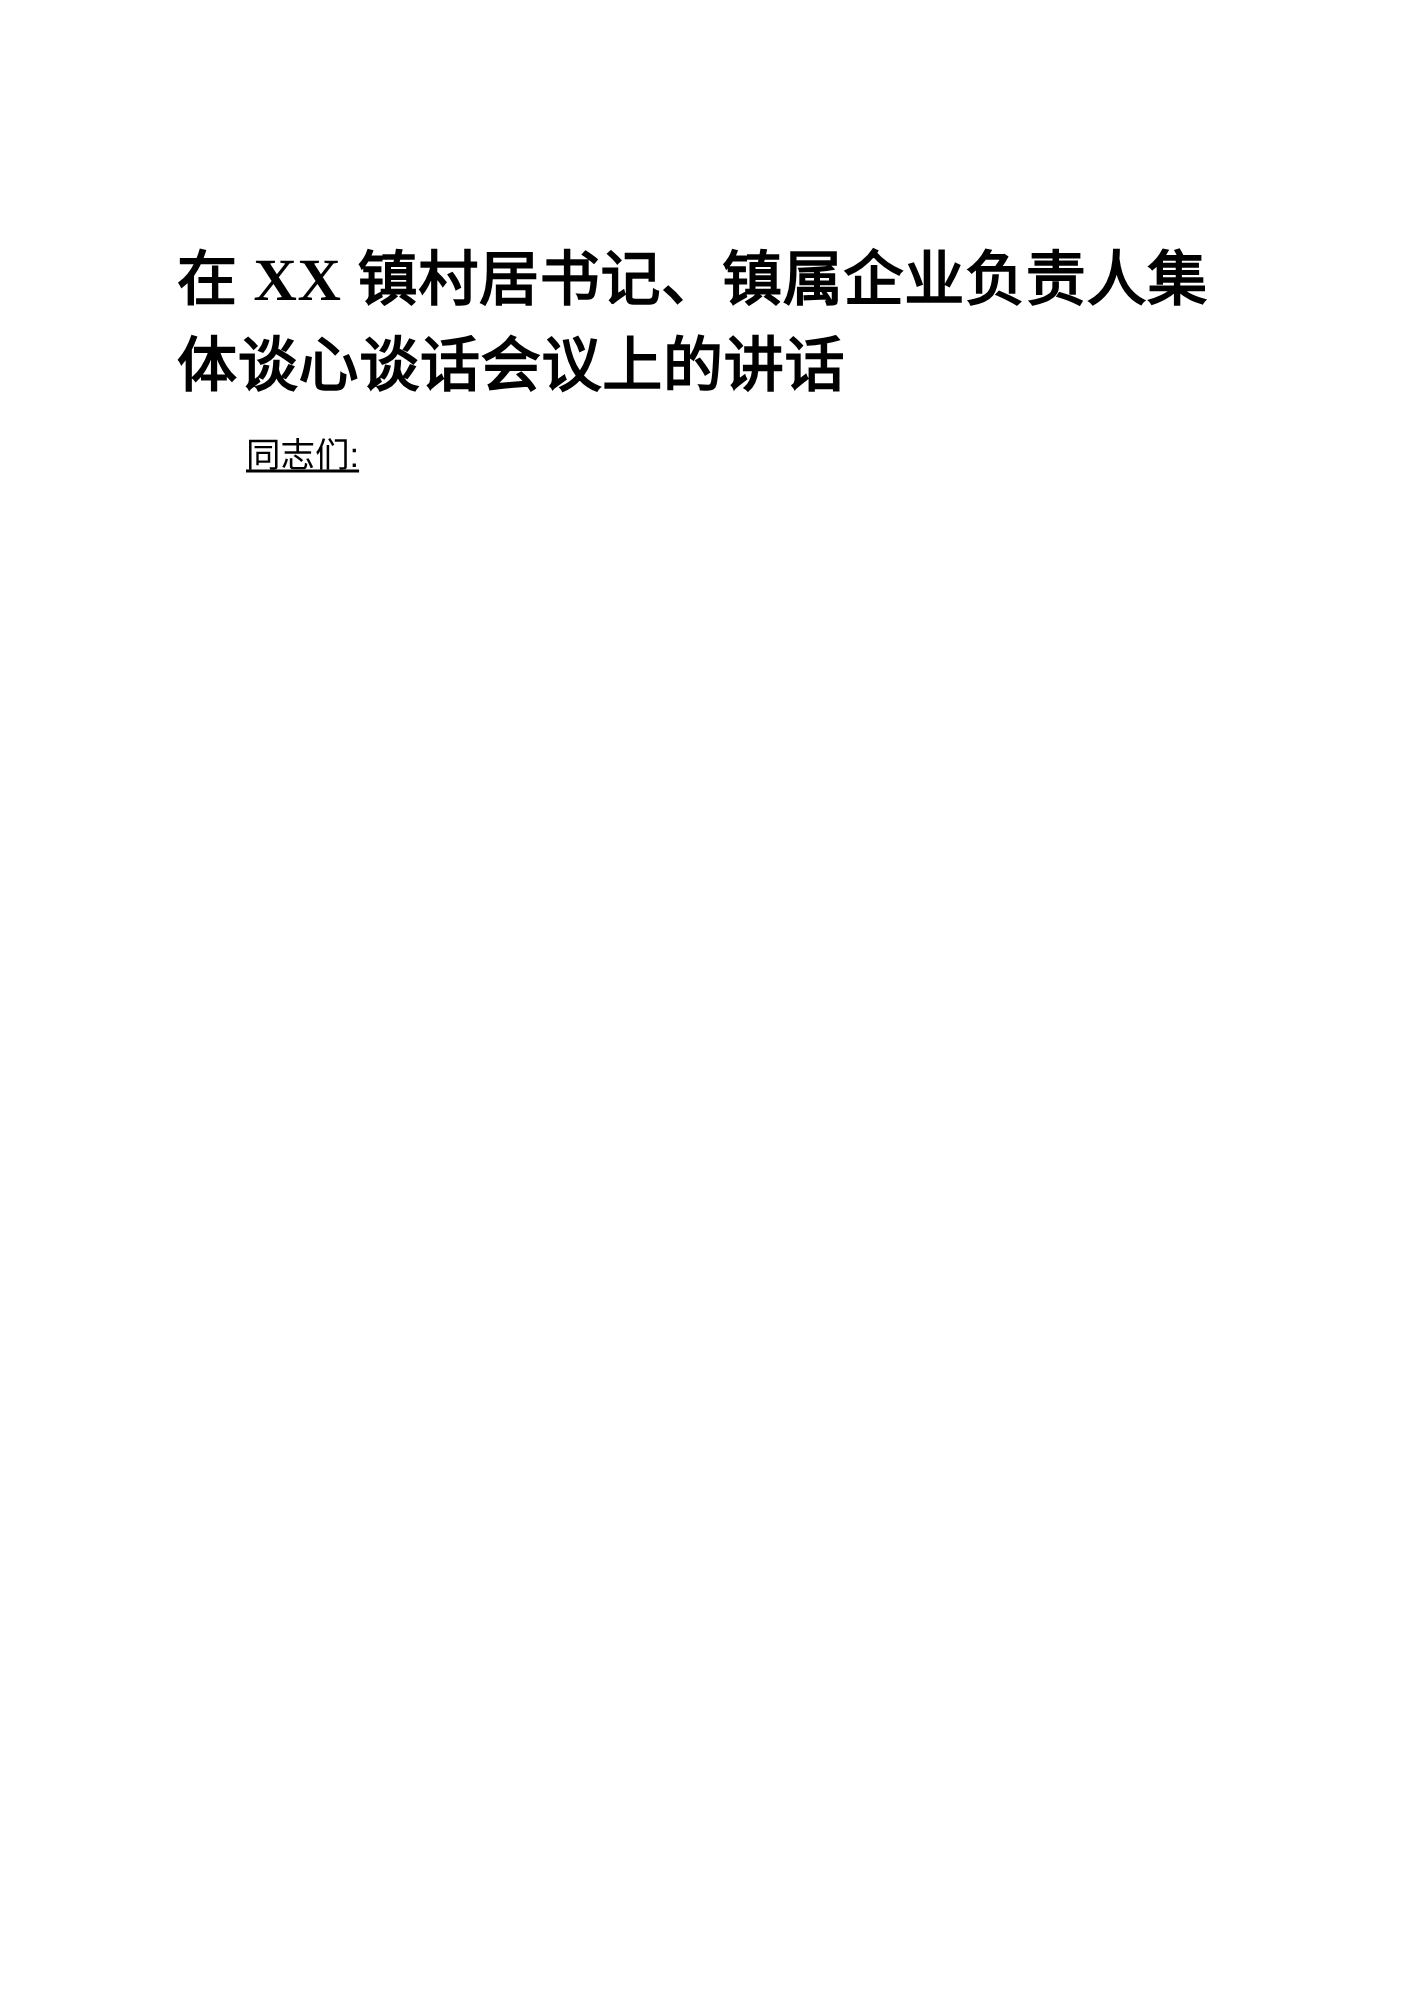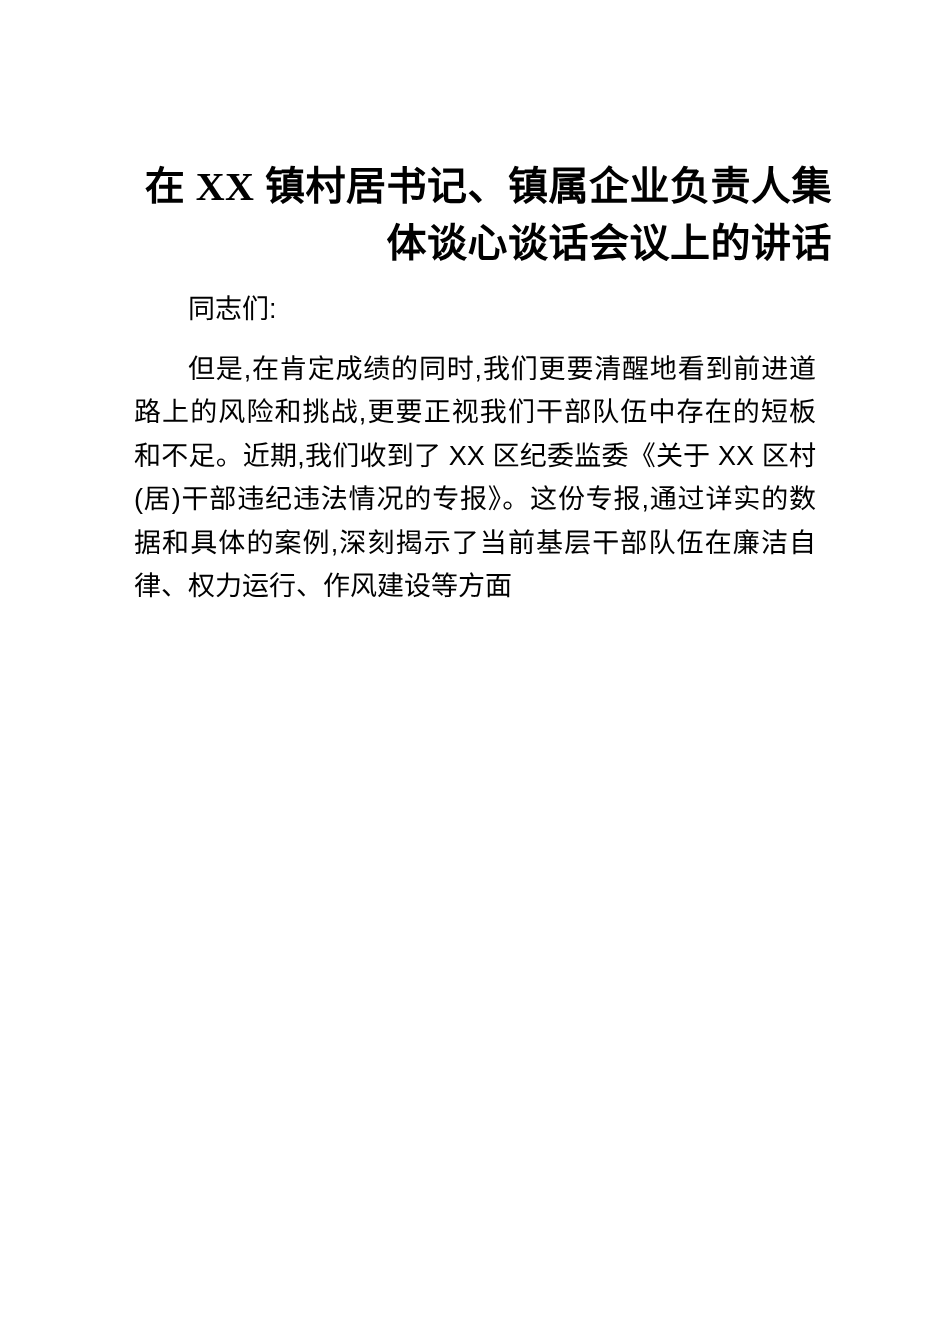--- a/index.html
+++ b/index.html
@@ -15,36 +15,36 @@
     color: #000000;
     box-sizing: border-box;
     padding: 158px 118px 0 118px;
     overflow: hidden;
   }
   .doc-title {
     font-family: "Liberation Serif", "DejaVu Serif", serif;
     font-weight: 700;
     font-size: 40px;
     line-height: 57px;
-    text-align: right;
+    text-align: left;
     margin: 0 0 10px 0;
     letter-spacing: 0.5px;
   }
   .doc-body p {
     font-family: "Liberation Sans", "DejaVu Sans", sans-serif;
-    font-size: 27px;
+    font-size: 23px;
     line-height: 43.5px;
-    margin: 16px;
+    margin: 0;
     text-align: justify;
     text-indent: 2em;
     word-break: break-all;
+    text-decoration: underline;
   }
 </style>
 </head>
 <body>
 
 <div class="page">
   <h1 class="doc-title">在 XX 镇村居书记、镇属企业负责人集体谈心谈话会议上的讲话</h1>
   <div class="doc-body">
       <p>同志们:</p>
-      <p>但是,在肯定成绩的同时,我们更要清醒地看到前进道路上的风险和挑战,更要正视我们干部队伍中存在的短板和不足。近期,我们收到了 XX 区纪委监委《关于 XX 区村(居)干部违纪违法情况的专报》。这份专报,通过详实的数据和具体的案例,深刻揭示了当前基层干部队伍在廉洁自律、权力运行、作风建设等方面</p>
     </div>
 </div>
 
 </body></html>

